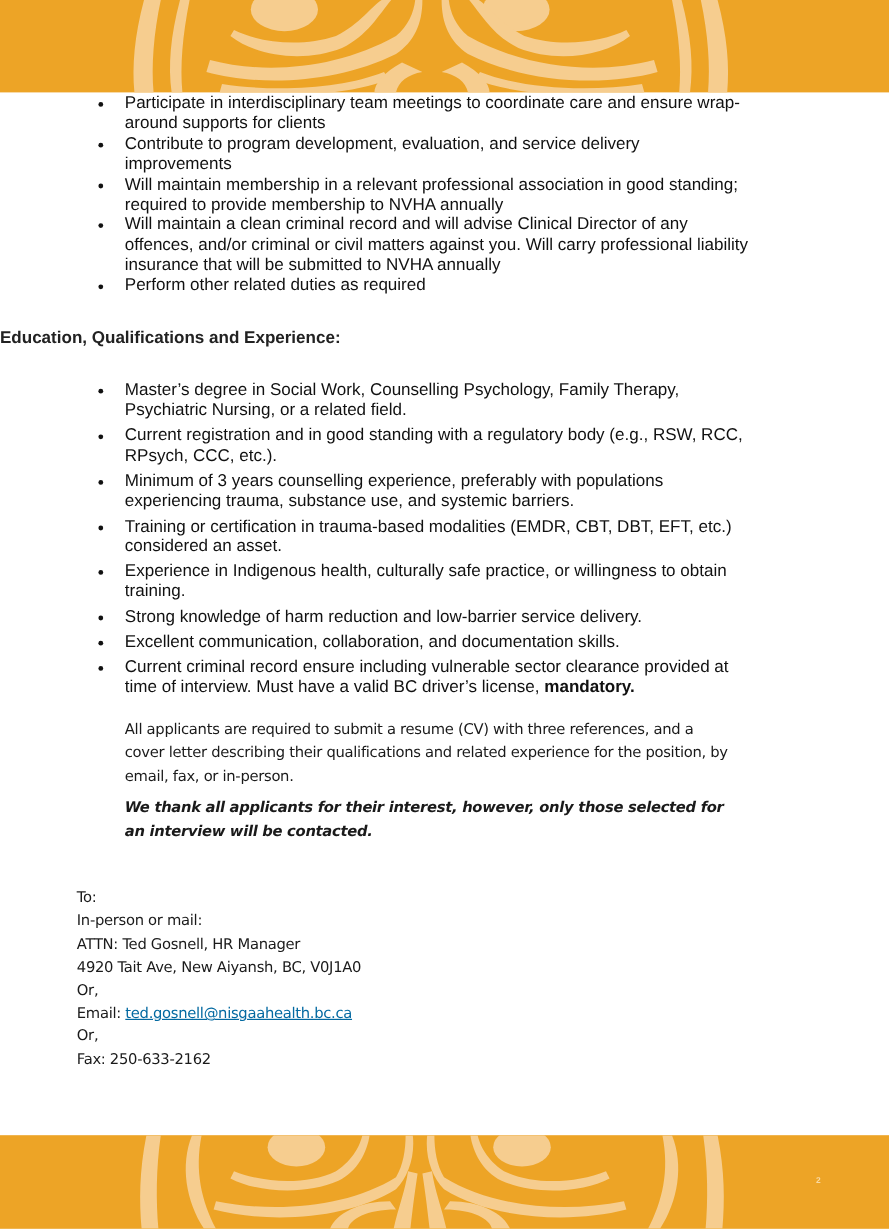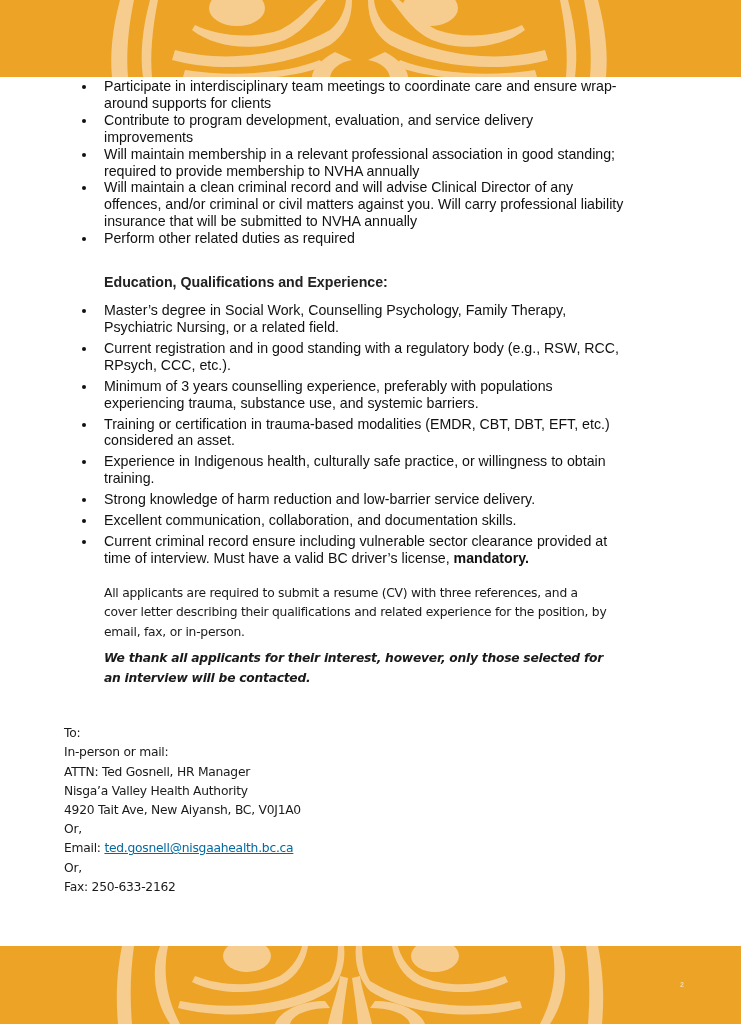--- a/index.html
+++ b/index.html
@@ -8,21 +8,21 @@
   .band svg { position: absolute; left: 0; top: 0; }
   .band-top { top: 0; height: 77px; }
   .band-bottom { top: 946px; height: 78px; }
   .page-num { position: absolute; left: 680px; top: 35px; font-family: "Liberation Sans", sans-serif; font-size: 7px; font-weight: bold; color: #f8d9a3; }
 
   .content { position: absolute; left: 0; top: 78px; width: 666px; }
   ul.bullets { list-style: none; margin: 0; padding: 0; font-family: "Liberation Sans", sans-serif; font-size: 14.2px; line-height: 16.9px; color: #111; }
   ul.bullets li { position: relative; padding-left: 104px; padding-right: 40px; }
   ul.bullets li .dot { position: absolute; left: 82px; top: 7px; width: 4px; height: 4px; border-radius: 50%; background: #111; }
   ul.spaced li { margin-bottom: 4px; }
-  .heading { font-family: "Liberation Sans", sans-serif; font-weight: bold; font-size: 14.2px; color: #222; padding-left: 104px; margin-top: 27px; margin-bottom: 12px; }
+  .heading { font-family: "Liberation Sans", sans-serif; font-weight: bold; font-size: 14.2px; color: #222; margin-top: 27px; margin-bottom: 27px; }
   .para { font-family: "DejaVu Sans", sans-serif; font-size: 12.3px; line-height: 19.5px; color: #1a1a1a; padding-left: 104px; padding-right: 56px; letter-spacing: -0.25px; }
   .para.italic { font-style: italic; margin-top: 7px; font-weight: bold; }
   .para.first { margin-top: 17px; }
   .addr { font-family: "DejaVu Sans", sans-serif; font-size: 12.3px; line-height: 19.2px; color: #1a1a1a; padding-left: 64px; margin-top: 36px; letter-spacing: -0.25px; }
   .addr a { color: #0369a1; text-decoration: underline; }
   b.mand { font-weight: bold; }
 </style>
 </head>
 <body>
 
@@ -69,21 +69,20 @@
     <li><span class="dot"></span><span>Current criminal record ensure including vulnerable sector clearance provided at time of interview. Must have a valid BC driver’s license, </span><b class="mand">mandatory.</b></li>
   </ul>
 
   <div class="para first">All applicants are required to submit a resume (CV) with three references, and a cover letter describing their qualifications and related experience for the position, by email, fax, or in-person.</div>
   <div class="para italic">We thank all applicants for their interest, however, only those selected for an interview will be contacted.</div>
 
   <div class="addr">
     <div>To:</div>
     <div>In-person or mail:</div>
     <div>ATTN: Ted Gosnell, HR Manager</div>
-    <div>Nisga’a Valley Health Authority</div>
     <div>4920 Tait Ave, New Aiyansh, BC, V0J1A0</div>
     <div>Or,</div>
     <div><span>Email: </span><a href="mailto:ted.gosnell@nisgaahealth.bc.ca">ted.gosnell@nisgaahealth.bc.ca</a></div>
     <div>Or,</div>
     <div>Fax: 250-633-2162</div>
   </div>
 </div>
 
 <div class="band band-bottom">
   <svg width="741" height="78" viewBox="0 0 741 78">

